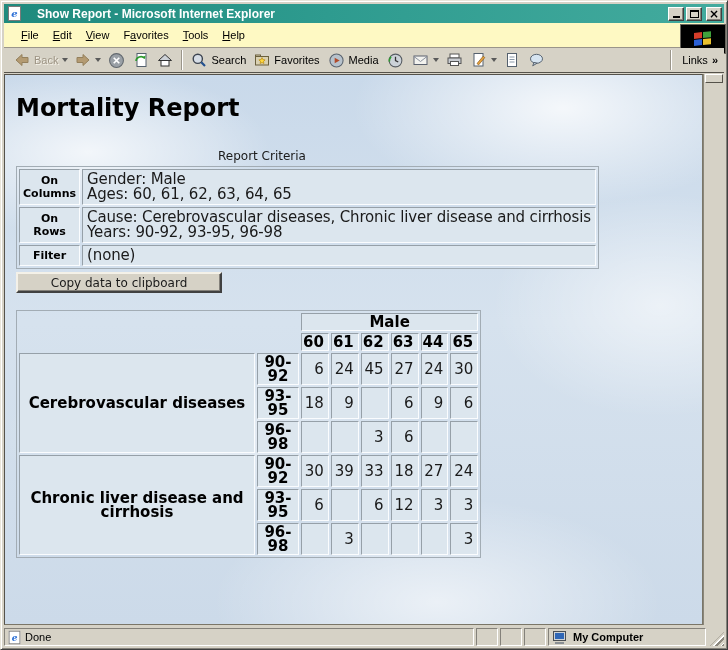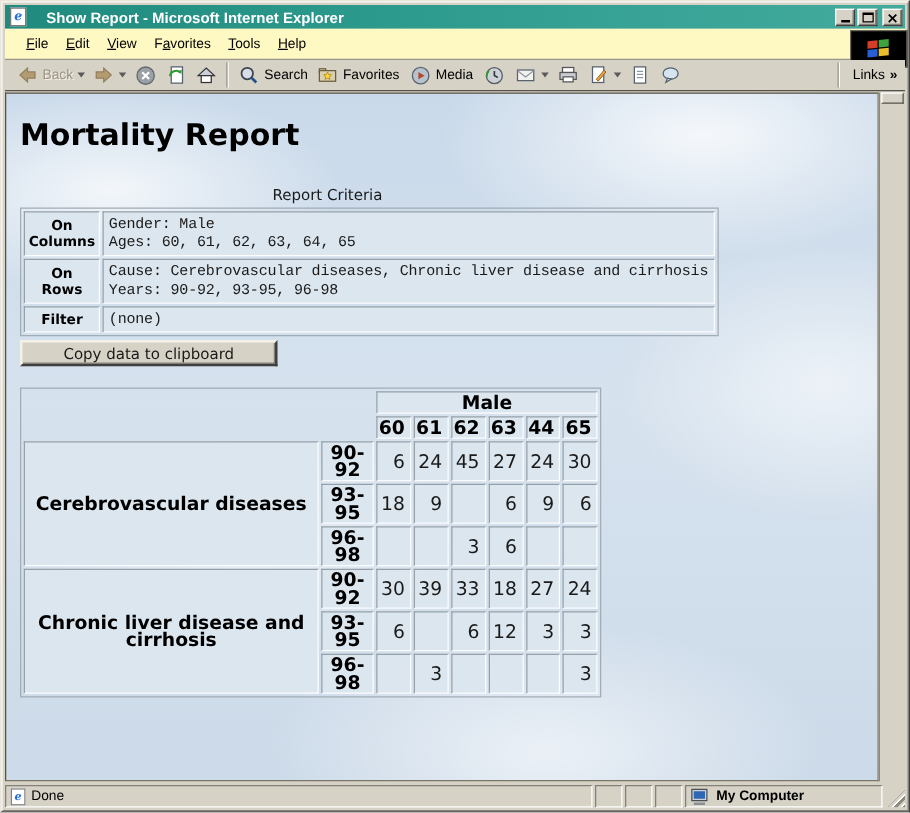--- a/index.html
+++ b/index.html
@@ -114,21 +114,21 @@
 
   table.grid { border-collapse:separate; border-spacing:2px; }
   table.grid td {
     background:#dce6ee;
     border:1px solid; border-color:#96a0a8 #fafcfe #fafcfe #96a0a8;
   }
 
   table.criteria { width:492px; margin-left:11px; border:1px solid #a2acb4; }
   td.crit-label { width:86px; text-align:center; vertical-align:middle;
     font-size:11px; font-weight:bold; color:#000; padding:2px 3px; }
-  td.crit-value { font-size:12px; color:#1a1a1a; padding:2px 4px; vertical-align:middle;font-family:Liberation Mono, monospace; }
+  td.crit-value { font-size:15px; color:#1a1a1a; padding:2px 4px; vertical-align:middle; }
   .crit-line { line-height:15px; white-space:nowrap; letter-spacing:-0.15px; overflow:hidden; }
 
   button.copy-btn {
     margin:3px 0 0 11px; width:206px; height:21px;
     background:#d6d2c6; font-family:"DejaVu Sans",sans-serif; font-size:12px; color:#1a1a1a;
     border-top:2px solid #f4f1e8; border-left:2px solid #f4f1e8;
     border-right:2px solid #404040; border-bottom:2px solid #404040;
     box-shadow: inset -1px -1px 0 #84817a;
     cursor:default;
   }

